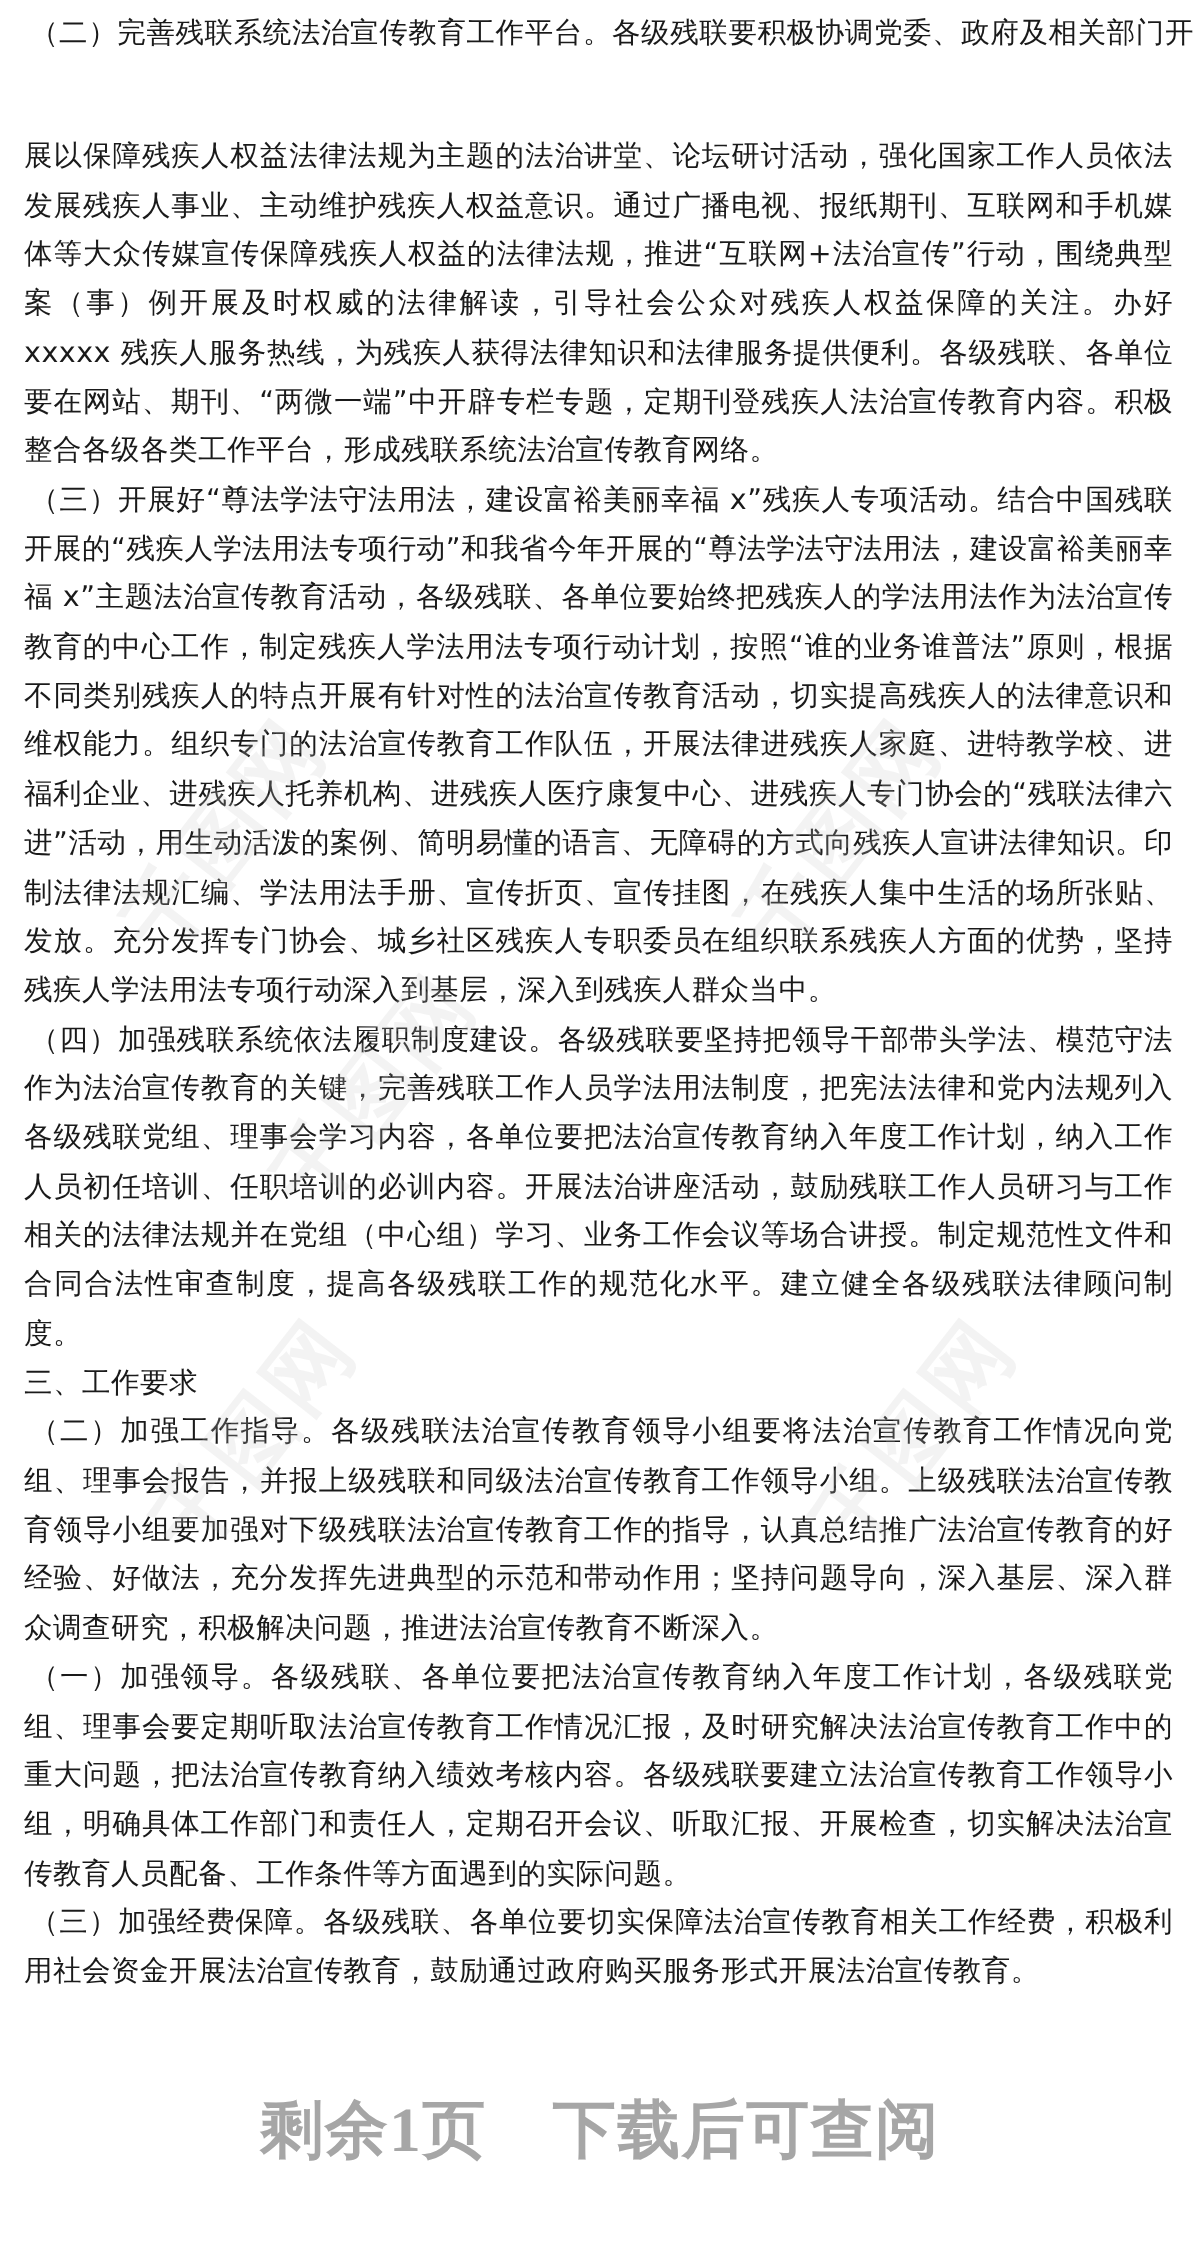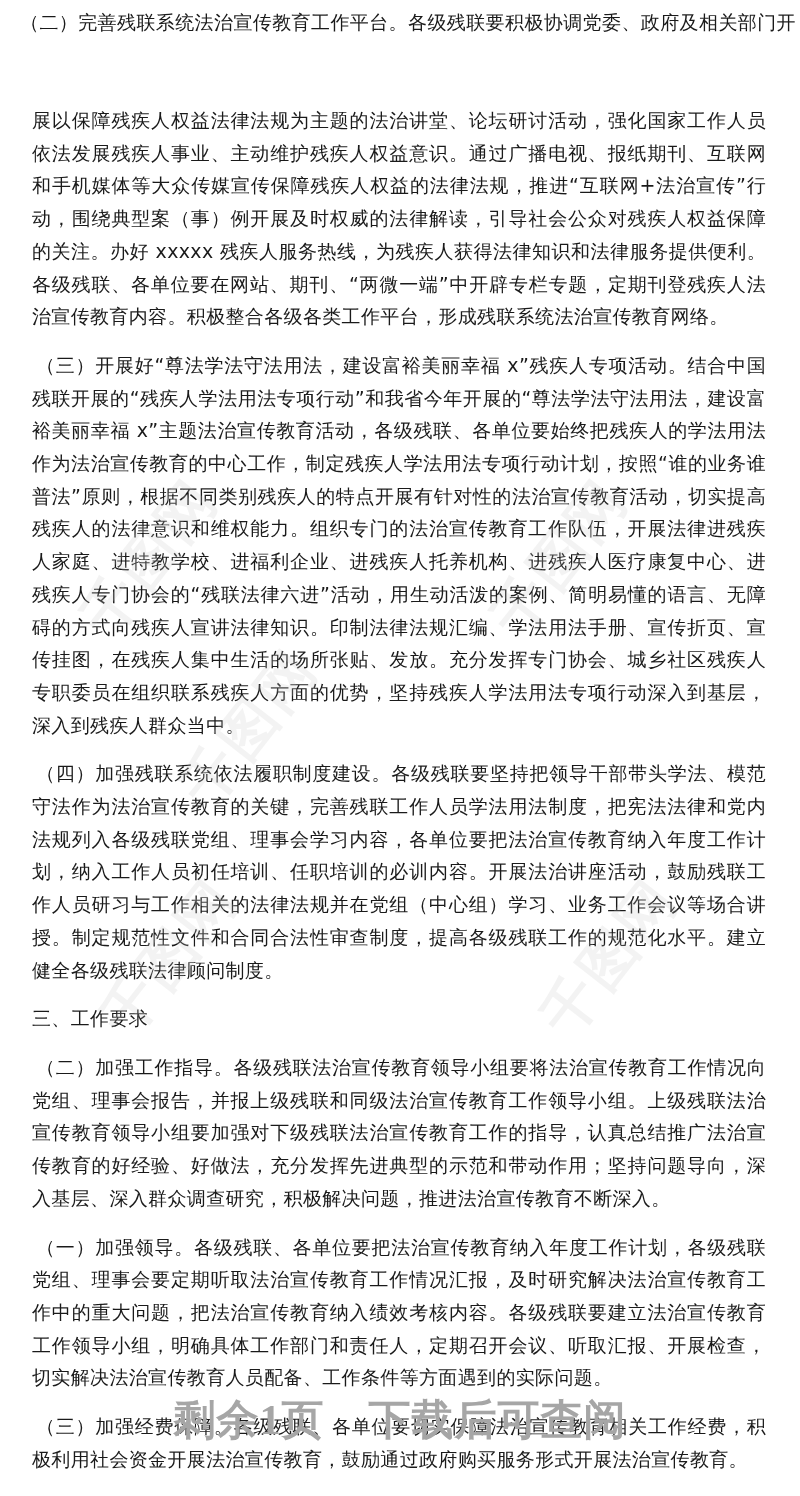--- a/index.html
+++ b/index.html
@@ -47,21 +47,21 @@
     position: absolute;
     left: 16px;
     top: 88px;
     width: 766px;
     font-size: 19px;
     line-height: 32.7px;
     letter-spacing: 0.35px;
     text-align: justify;
   }
   .para {
-    margin: 16px;
+    margin: 0;
     padding: 0;
   }
   .para.indent {
     text-indent: 4px;
   }
   .watermark {
     position: absolute;
     font-size: 56px;
     color: rgba(200, 200, 200, 0.22);
     transform: rotate(-52deg);

